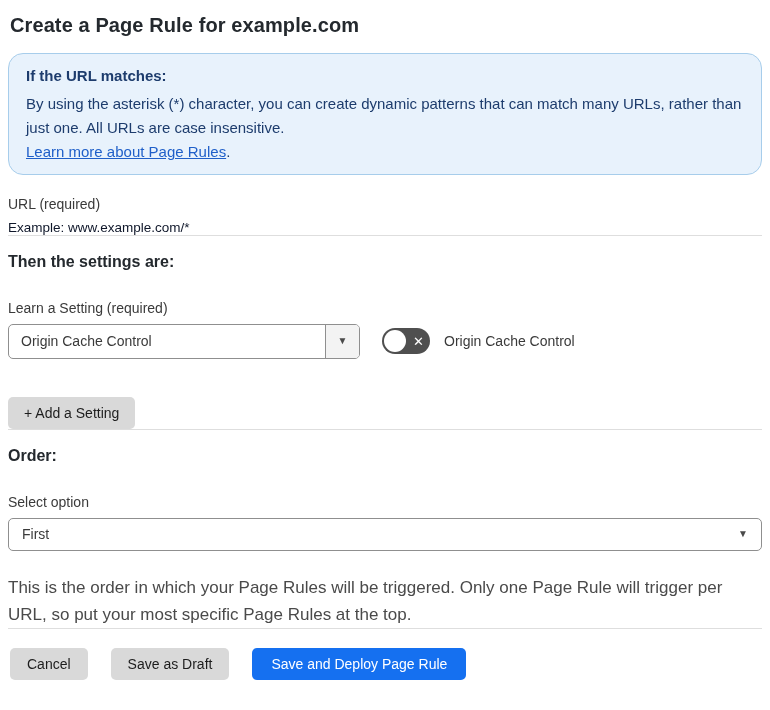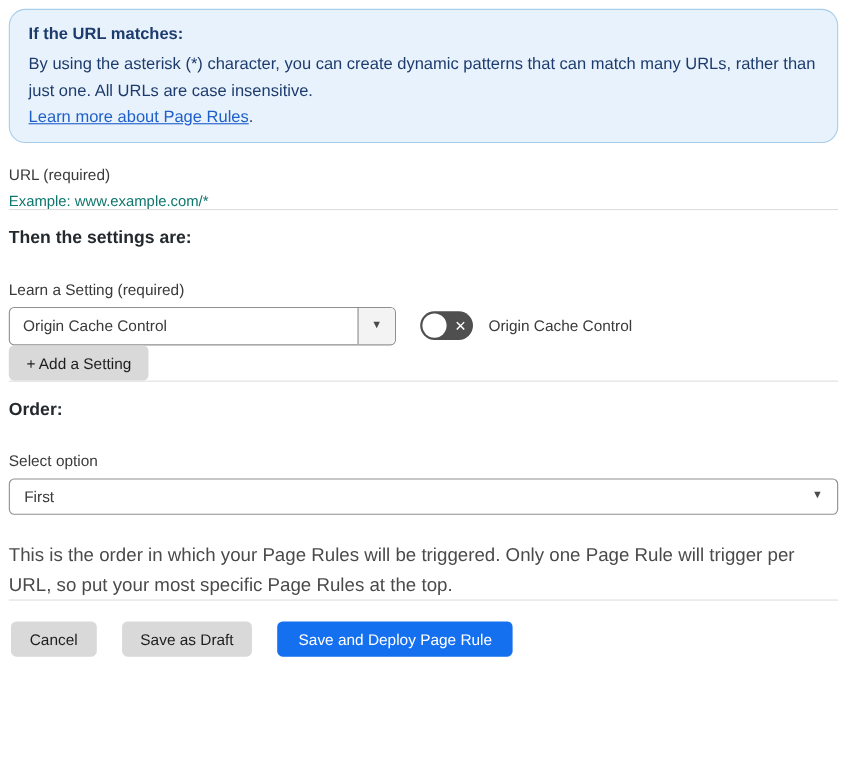--- a/index.html
+++ b/index.html
@@ -60,21 +60,21 @@
     border-radius: 5px;
     padding: 0 12px;
     font-size: 14px;
     font-family: "Liberation Sans", sans-serif;
     color: #2b2b2b;
     background: #fff;
     outline: none;
   }
   .helper-text {
     font-size: 13.5px;
-    color: #0f766e;
+    color: #0f172a;
     margin-top: 7px;
   }
 
   hr.divider {
     border: none;
     border-top: 1px solid #dedede;
     margin: 0;
   }
   .divider-1 { margin-top: 18px; }
   .divider-2 { margin-top: 13px; }
@@ -176,20 +176,21 @@
   }
   .btn-gray {
     background: #d9d9d9;
     color: #1d1d1d;
   }
   .btn-blue {
     background: #1570f0;
     color: #ffffff;
   }
   .add-setting-btn {
+    margin-top: 38px;
     padding: 0 16px;
   }
 
   .order-label { margin-top: 29px; }
   .order-select {
     width: 100%;
     height: 33px;
     border: 1px solid #8f8f8f;
     border-radius: 5px;
     background: #fff;
@@ -218,20 +219,21 @@
     padding-left: 2px;
   }
   .footer-row .btn { padding: 0 17px; }
   .footer-row .btn-blue { padding: 0 19px; }
 </style>
 </head>
 <body>
 
 <div class="container">
 
+  <h1 class="page-title">Create a Page Rule for example.com</h1>
 
   <div class="info-box">
     <div class="info-heading">If the URL matches:</div>
     <div class="info-body">By using the asterisk (*) character, you can create dynamic patterns that can match many URLs, rather than just one. All URLs are case insensitive.</div>
     <div class="info-link-line"><a>Learn more about Page Rules</a><span>.</span></div>
   </div>
 
   <div class="field-label">URL (required)</div>
   <div class="helper-text">Example: www.example.com/*</div>
 

